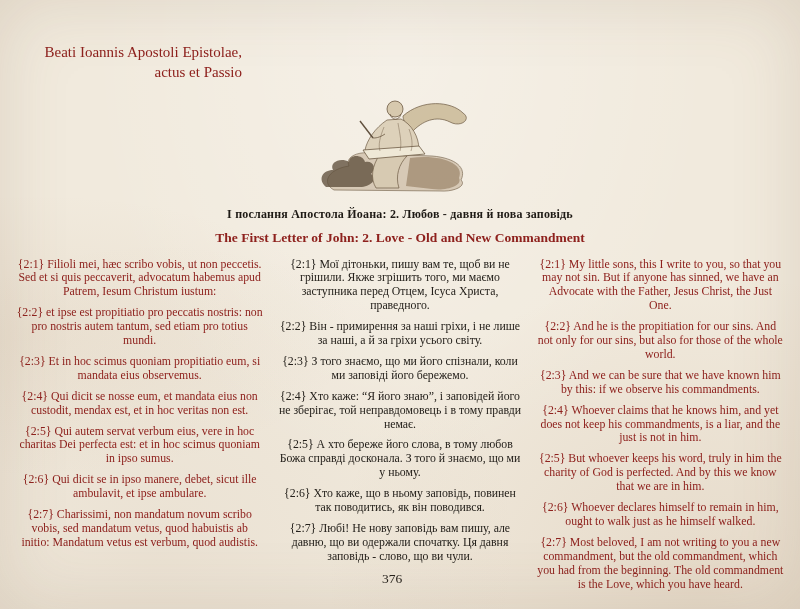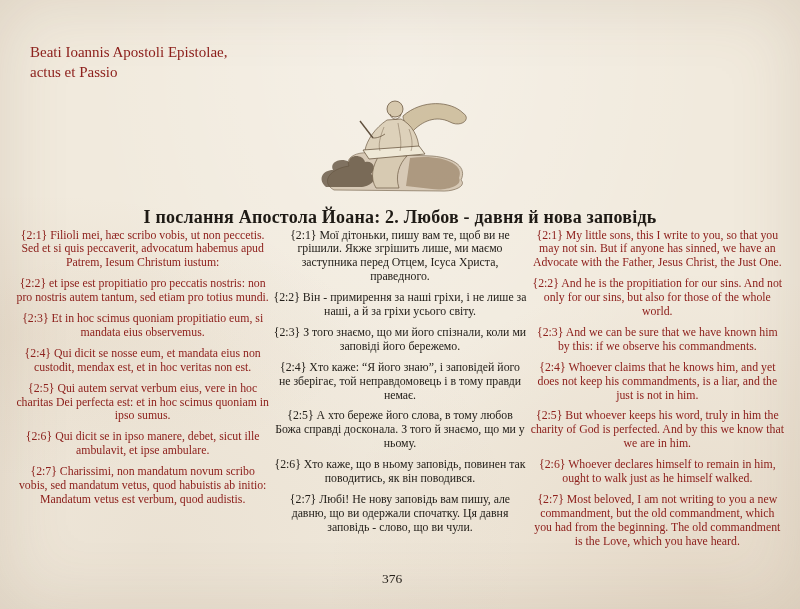--- a/index.html
+++ b/index.html
@@ -16,39 +16,39 @@
     color: #24201b;
   }
   .vignette {
     position: absolute; inset: 0; pointer-events: none;
     box-shadow: inset 0 0 70px rgba(118,88,58,.16);
   }
   .page { position: absolute; inset: 0; padding: 28px 16px 10px; box-sizing: border-box; }
 
   .headers {
     display: grid; grid-template-columns: 1fr 1fr 1fr; column-gap: 24px;
-    text-align: left; margin-top: 14px;
+    text-align: right; margin-top: 14px;
   }
   .col-header { font-size: 15px; line-height: 1.35; padding: 0 14px; }
   .red { color: #8e211d; }
   .black { color: #24201b; }
 
   .illustration { width: 172px; height: 102px; margin: 10px auto 0; display: block; }
 
   .title {
-    text-align: center; font-size: 18px; font-weight: bold;
-    color: #1e1a15; margin: 12px 0 1px; letter-spacing: .2px;
+    text-align: center; font-size: 12px; font-weight: bold;
+    color: #1e1a15; margin: 12px 0 8px; letter-spacing: .2px;
   }
   .subtitle {
     text-align: center; font-size: 13.5px; font-weight: bold;
     color: #8e211d; margin: 0 0 12px;
   }
 
   .columns {
-    display: grid; grid-template-columns: 1fr 1fr 1fr; column-gap: 4px;
+    display: grid; grid-template-columns: 1fr 1fr 1fr; column-gap: 13px;
     align-items: start;
   }
   .verse {
     margin: 0 0 7px; text-align: center;
     font-size: 11.8px; line-height: 1.18;
   }
   .col-latin .verse, .col-english .verse { color: #8e211d; }
   .col-ukrainian .verse { color: #24201b; }
   .ref { white-space: nowrap; }
 
@@ -84,35 +84,36 @@
     <circle cx="81" cy="16" r="8" fill="#d7c9ae" stroke="#6e5b45" stroke-opacity="0.8"></circle>
     <path d="M76,21 C78,28 85,28 87,21" stroke="#6e5b45" fill="none" stroke-opacity="0.8"></path>
 
     <path d="M71,41 C65,45 61,45 59,45" stroke="#6e5b45" fill="none" stroke-opacity="0.8"></path>
     <path d="M59,45 L46,28" stroke="#5f4f3c" stroke-width="1.4" fill="none"></path>
 
     <path d="M70,34 C66,44 64,52 66,58 M84,30 C86,42 88,50 86,58 M95,36 C98,44 99,52 97,58" stroke="#6e5b45" stroke-opacity="0.45" fill="none"></path>
   </svg>
 
   <h1 class="title">І послання Апостола Йоана: 2. Любов - давня й нова заповідь</h1>
+  <h2 class="subtitle">The First Letter of John: 2. Love - Old and New Commandment</h2>
 
   <main class="columns">
 
     <section class="col-latin">
       <p class="verse"><span class="ref">{2:1}</span> <span>Filioli mei, hæc scribo vobis, ut non peccetis. Sed et si quis peccaverit, advocatum habemus apud Patrem, Iesum Christum iustum:</span></p>
       <p class="verse"><span class="ref">{2:2}</span> <span>et ipse est propitiatio pro peccatis nostris: non pro nostris autem tantum, sed etiam pro totius mundi.</span></p>
       <p class="verse"><span class="ref">{2:3}</span> <span>Et in hoc scimus quoniam propitiatio eum, si mandata eius observemus.</span></p>
       <p class="verse"><span class="ref">{2:4}</span> <span>Qui dicit se nosse eum, et mandata eius non custodit, mendax est, et in hoc veritas non est.</span></p>
       <p class="verse"><span class="ref">{2:5}</span> <span>Qui autem servat verbum eius, vere in hoc charitas Dei perfecta est: et in hoc scimus quoniam in ipso sumus.</span></p>
       <p class="verse"><span class="ref">{2:6}</span> <span>Qui dicit se in ipso manere, debet, sicut ille ambulavit, et ipse ambulare.</span></p>
       <p class="verse"><span class="ref">{2:7}</span> <span>Charissimi, non mandatum novum scribo vobis, sed mandatum vetus, quod habuistis ab initio: Mandatum vetus est verbum, quod audistis.</span></p>
     </section>
 
     <section class="col-ukrainian">
-      <p class="verse"><span class="ref">{2:1}</span> <span>Мої дітоньки, пишу вам те, щоб ви не грішили. Якже згрішить лише, ми маємо заступника перед Отцем, Ісуса Христа, праведного.</span></p>
+      <p class="verse"><span class="ref">{2:1}</span> <span>Мої дітоньки, пишу вам те, щоб ви не грішили. Якже згрішить того, ми маємо заступника перед Отцем, Ісуса Христа, праведного.</span></p>
       <p class="verse"><span class="ref">{2:2}</span> <span>Він - примирення за наші гріхи, і не лише за наші, а й за гріхи усього світу.</span></p>
       <p class="verse"><span class="ref">{2:3}</span> <span>З того знаємо, що ми його спізнали, коли ми заповіді його бережемо.</span></p>
       <p class="verse"><span class="ref">{2:4}</span> <span>Хто каже: “Я його знаю”, і заповідей його не зберігає, той неправдомовець і в тому правди немає.</span></p>
       <p class="verse"><span class="ref">{2:5}</span> <span>А хто береже його слова, в тому любов Божа справді досконала. З того й знаємо, що ми у ньому.</span></p>
       <p class="verse"><span class="ref">{2:6}</span> <span>Хто каже, що в ньому заповідь, повинен так поводитись, як він поводився.</span></p>
       <p class="verse"><span class="ref">{2:7}</span> <span>Любі! Не нову заповідь вам пишу, але давню, що ви одержали спочатку. Ця давня заповідь - слово, що ви чули.</span></p>
     </section>
 
     <section class="col-english">
       <p class="verse"><span class="ref">{2:1}</span> <span>My little sons, this I write to you, so that you may not sin. But if anyone has sinned, we have an Advocate with the Father, Jesus Christ, the Just One.</span></p>

